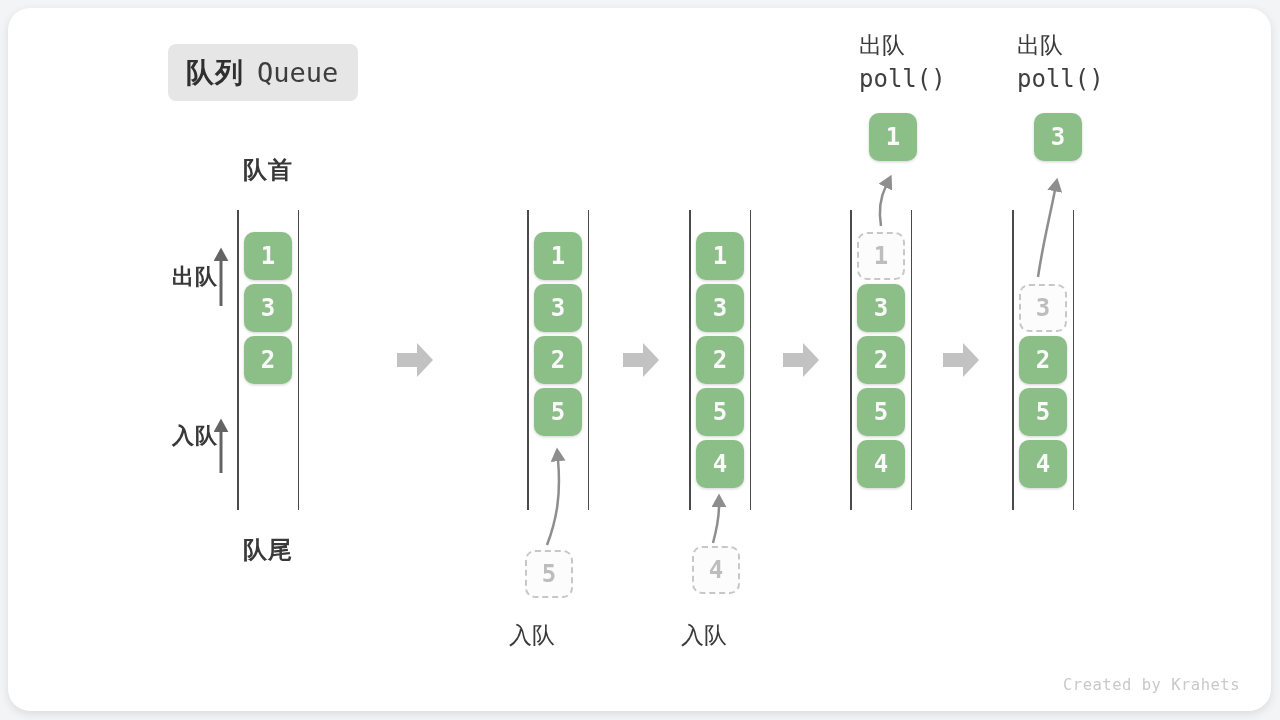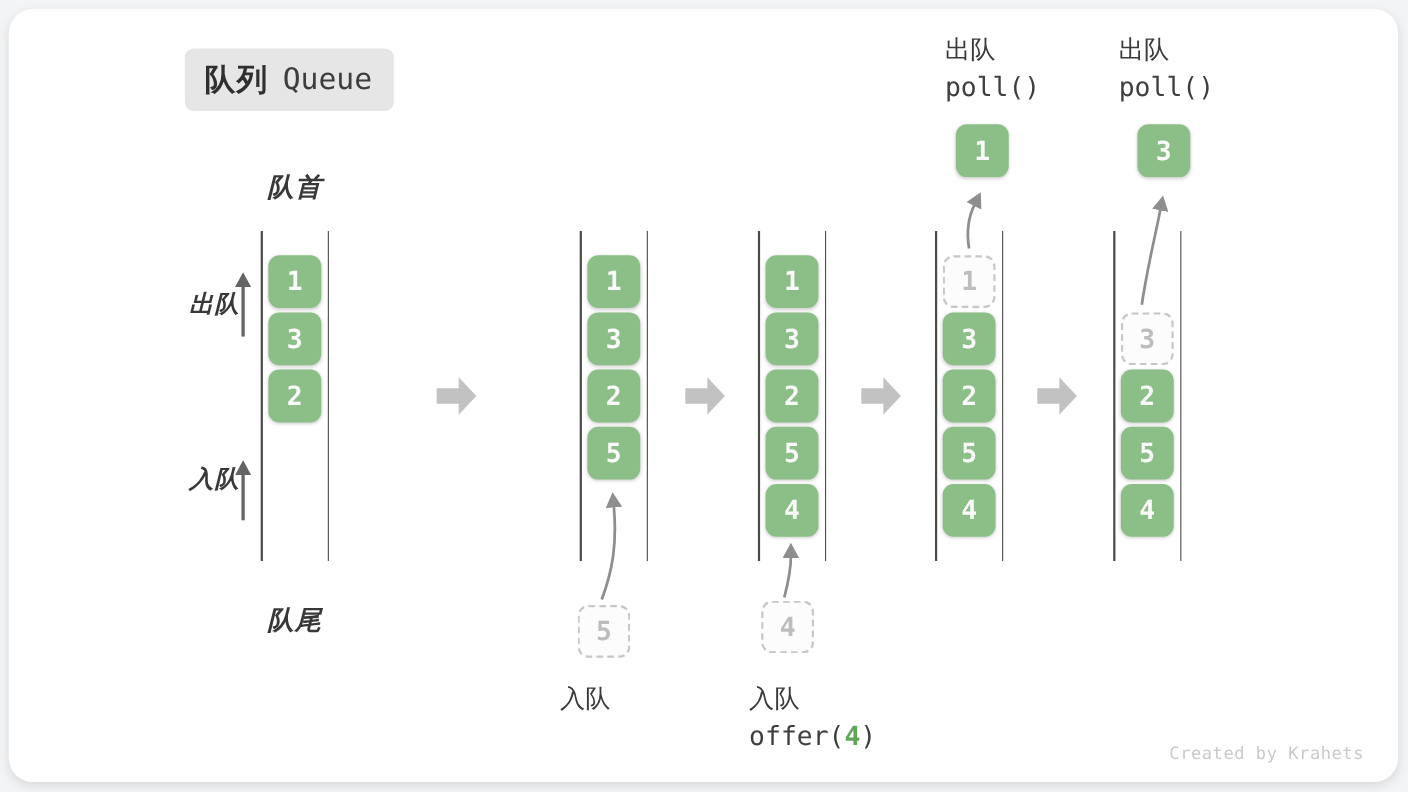--- a/index.html
+++ b/index.html
@@ -18,21 +18,21 @@
   .overlay{position:absolute;left:0;top:0;width:1280px;height:720px;pointer-events:none;}
 
   .badge{
     position:absolute;left:168px;top:44px;height:57px;box-sizing:border-box;
     background:#e6e6e6;border-radius:8px;
     display:inline-flex;align-items:center;gap:13px;padding:0 20px 0 18px;
   }
   .badge .zh{font-weight:700;font-size:28px;color:#2f2f2f;letter-spacing:1px;}
   .badge .en{font-family:"DejaVu Sans Mono",monospace;font-size:27px;color:#3d3d3d;}
 
-  .cjk-label{position:absolute;font-weight:700;color:#383838;font-style:italic;}
+  .cjk-label{position:absolute;font-weight:700;color:#383838;}
   .front-rear{width:62px;text-align:center;font-size:24px;letter-spacing:1px;}
   .side{font-size:22px;letter-spacing:1px;}
 
   .queue{position:absolute;top:210px;width:62px;height:300px;}
   .wall{position:absolute;top:0;width:1.5px;height:300px;background:#4a4a4a;}
   .wall.left{left:0;}
   .wall.right{left:60.5px;}
 
   .cell{
     position:absolute;width:48px;height:48px;border-radius:10px;
@@ -85,21 +85,21 @@
     <path d="M881,226 C878,208 881,196 886,186" stroke="#8e8e8e" stroke-width="2.5" fill="none" marker-end="url(#head-gray)"></path>
     <path d="M1038,277 C1043,243 1050,216 1055,190" stroke="#8e8e8e" stroke-width="2.5" fill="none" marker-end="url(#head-gray)"></path>
   </svg>
 
   <div class="badge">
     <span class="zh">队列</span>
     <span class="en">Queue</span>
   </div>
 
   <div class="cjk-label front-rear" style="left:237px;top:154px;">队首</div>
-  <div class="cjk-label front-rear" style="left:237px;top:548px;text-align:center;">队尾</div>
+  <div class="cjk-label front-rear" style="left:237px;top:534px;text-align:center;">队尾</div>
   <div class="cjk-label side" style="left:172px;top:262px;">出队</div>
   <div class="cjk-label side" style="left:172px;top:421px;">入队</div>
 
   <div class="queue" style="left:237px;">
     <div class="wall left"></div>
     <div class="wall right"></div>
     <div class="cell green" style="left:7px;top:22px;">1</div>
     <div class="cell green" style="left:7px;top:74px;">3</div>
     <div class="cell green" style="left:7px;top:126px;">2</div>
   </div>
@@ -144,21 +144,20 @@
     <div class="cell green" style="left:7px;top:178px;">5</div>
     <div class="cell green" style="left:7px;top:230px;">4</div>
     <div class="cell green" style="left:22px;top:-97px;">3</div>
   </div>
 
   <div class="op" style="left:509px;top:618px;">
     <span class="zh">入队</span>
   </div>
   <div class="op" style="left:681px;top:618px;">
     <span class="zh">入队</span>
-    <span class="code"><span>offer(</span><span class="arg">4</span><span>)</span></span>
   </div>
   <div class="op" style="left:859px;top:28px;">
     <span class="zh">出队</span>
     <span class="code">poll()</span>
   </div>
   <div class="op" style="left:1017px;top:28px;">
     <span class="zh">出队</span>
     <span class="code">poll()</span>
   </div>
 

